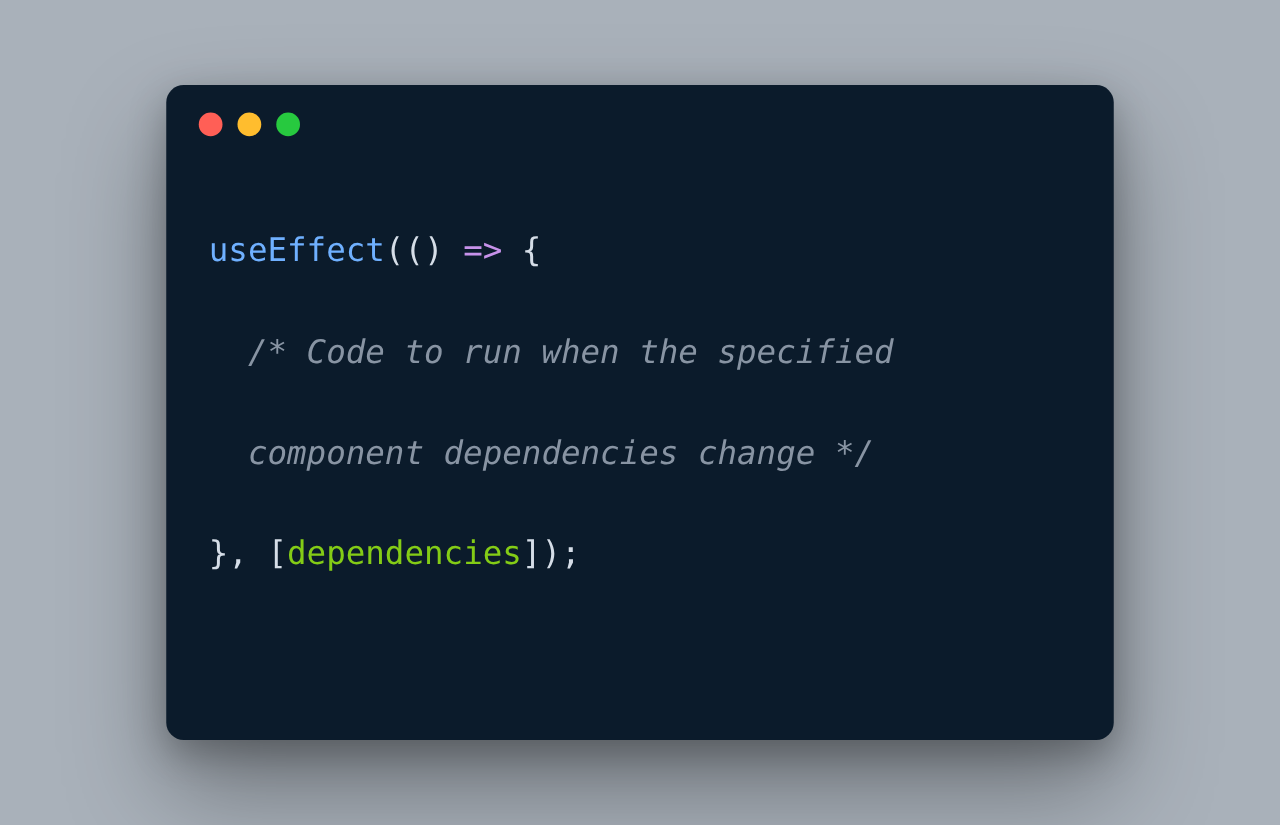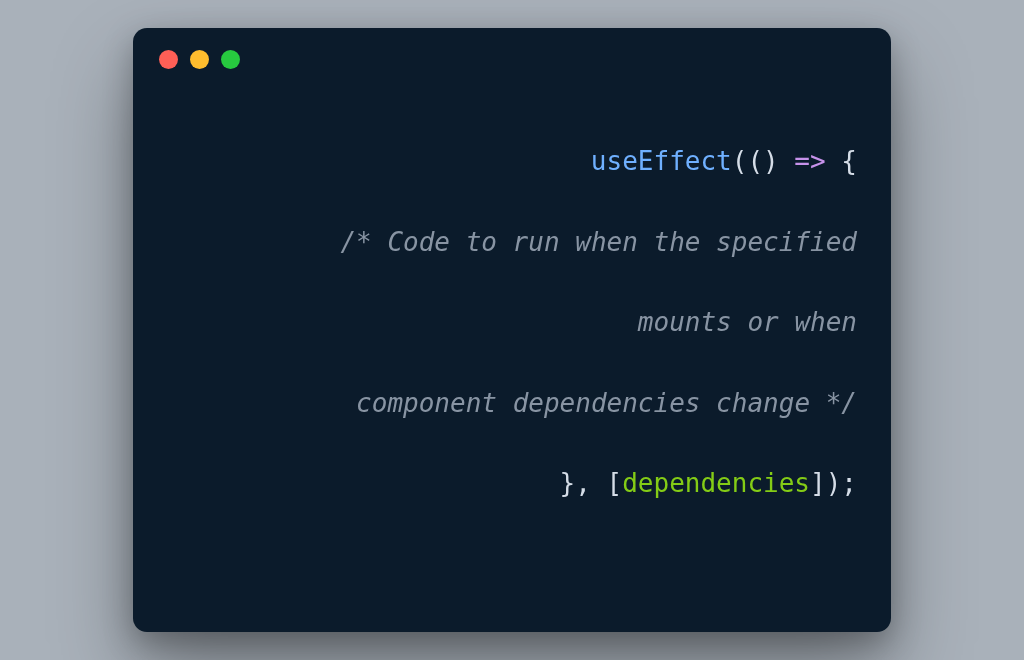--- a/index.html
+++ b/index.html
@@ -1,15 +1,15 @@
 <!DOCTYPE html>
 <html><head>
 <meta charset="utf-8">
 <style>
-  * { margin: 0; padding: 0; box-sizing: border-box; text-align: right; }
+  * { margin: 0; padding: 0; box-sizing: border-box; }
   html, body { width: 1024px; height: 660px; }
   body {
     background: #a9b1ba;
     display: flex;
     align-items: center;
     justify-content: center;
     font-family: ui-monospace, SFMono-Regular, Menlo, Monaco, Consolas, monospace;
   }
   .window {
     width: 758px;
@@ -56,17 +56,16 @@
 <div class="window">
   <div class="titlebar">
     <div class="tl-dot tl-red"></div>
     <div class="tl-dot tl-yellow"></div>
     <div class="tl-dot tl-green"></div>
   </div>
 
   <div class="code">
 <span class="line"><span class="tok-fn">useEffect</span><span class="tok-punc">(</span><span class="tok-punc">()</span><span class="tok-arrow"> =&gt; </span><span class="tok-brace">{</span></span>
 <span class="line indent"><span class="tok-comment">/* Code to run when the specified</span></span>
-<span class="line indent"><span class="tok-comment">mounts or when</span></span>
 <span class="line indent"><span class="tok-comment">component dependencies change */</span></span>
 <span class="line"><span class="tok-brace">}</span><span class="tok-punc">, </span><span class="tok-punc">[</span><span class="tok-ident">dependencies</span><span class="tok-punc">]</span><span class="tok-punc">);</span></span>
   </div>
 </div>
 
 </body></html>

